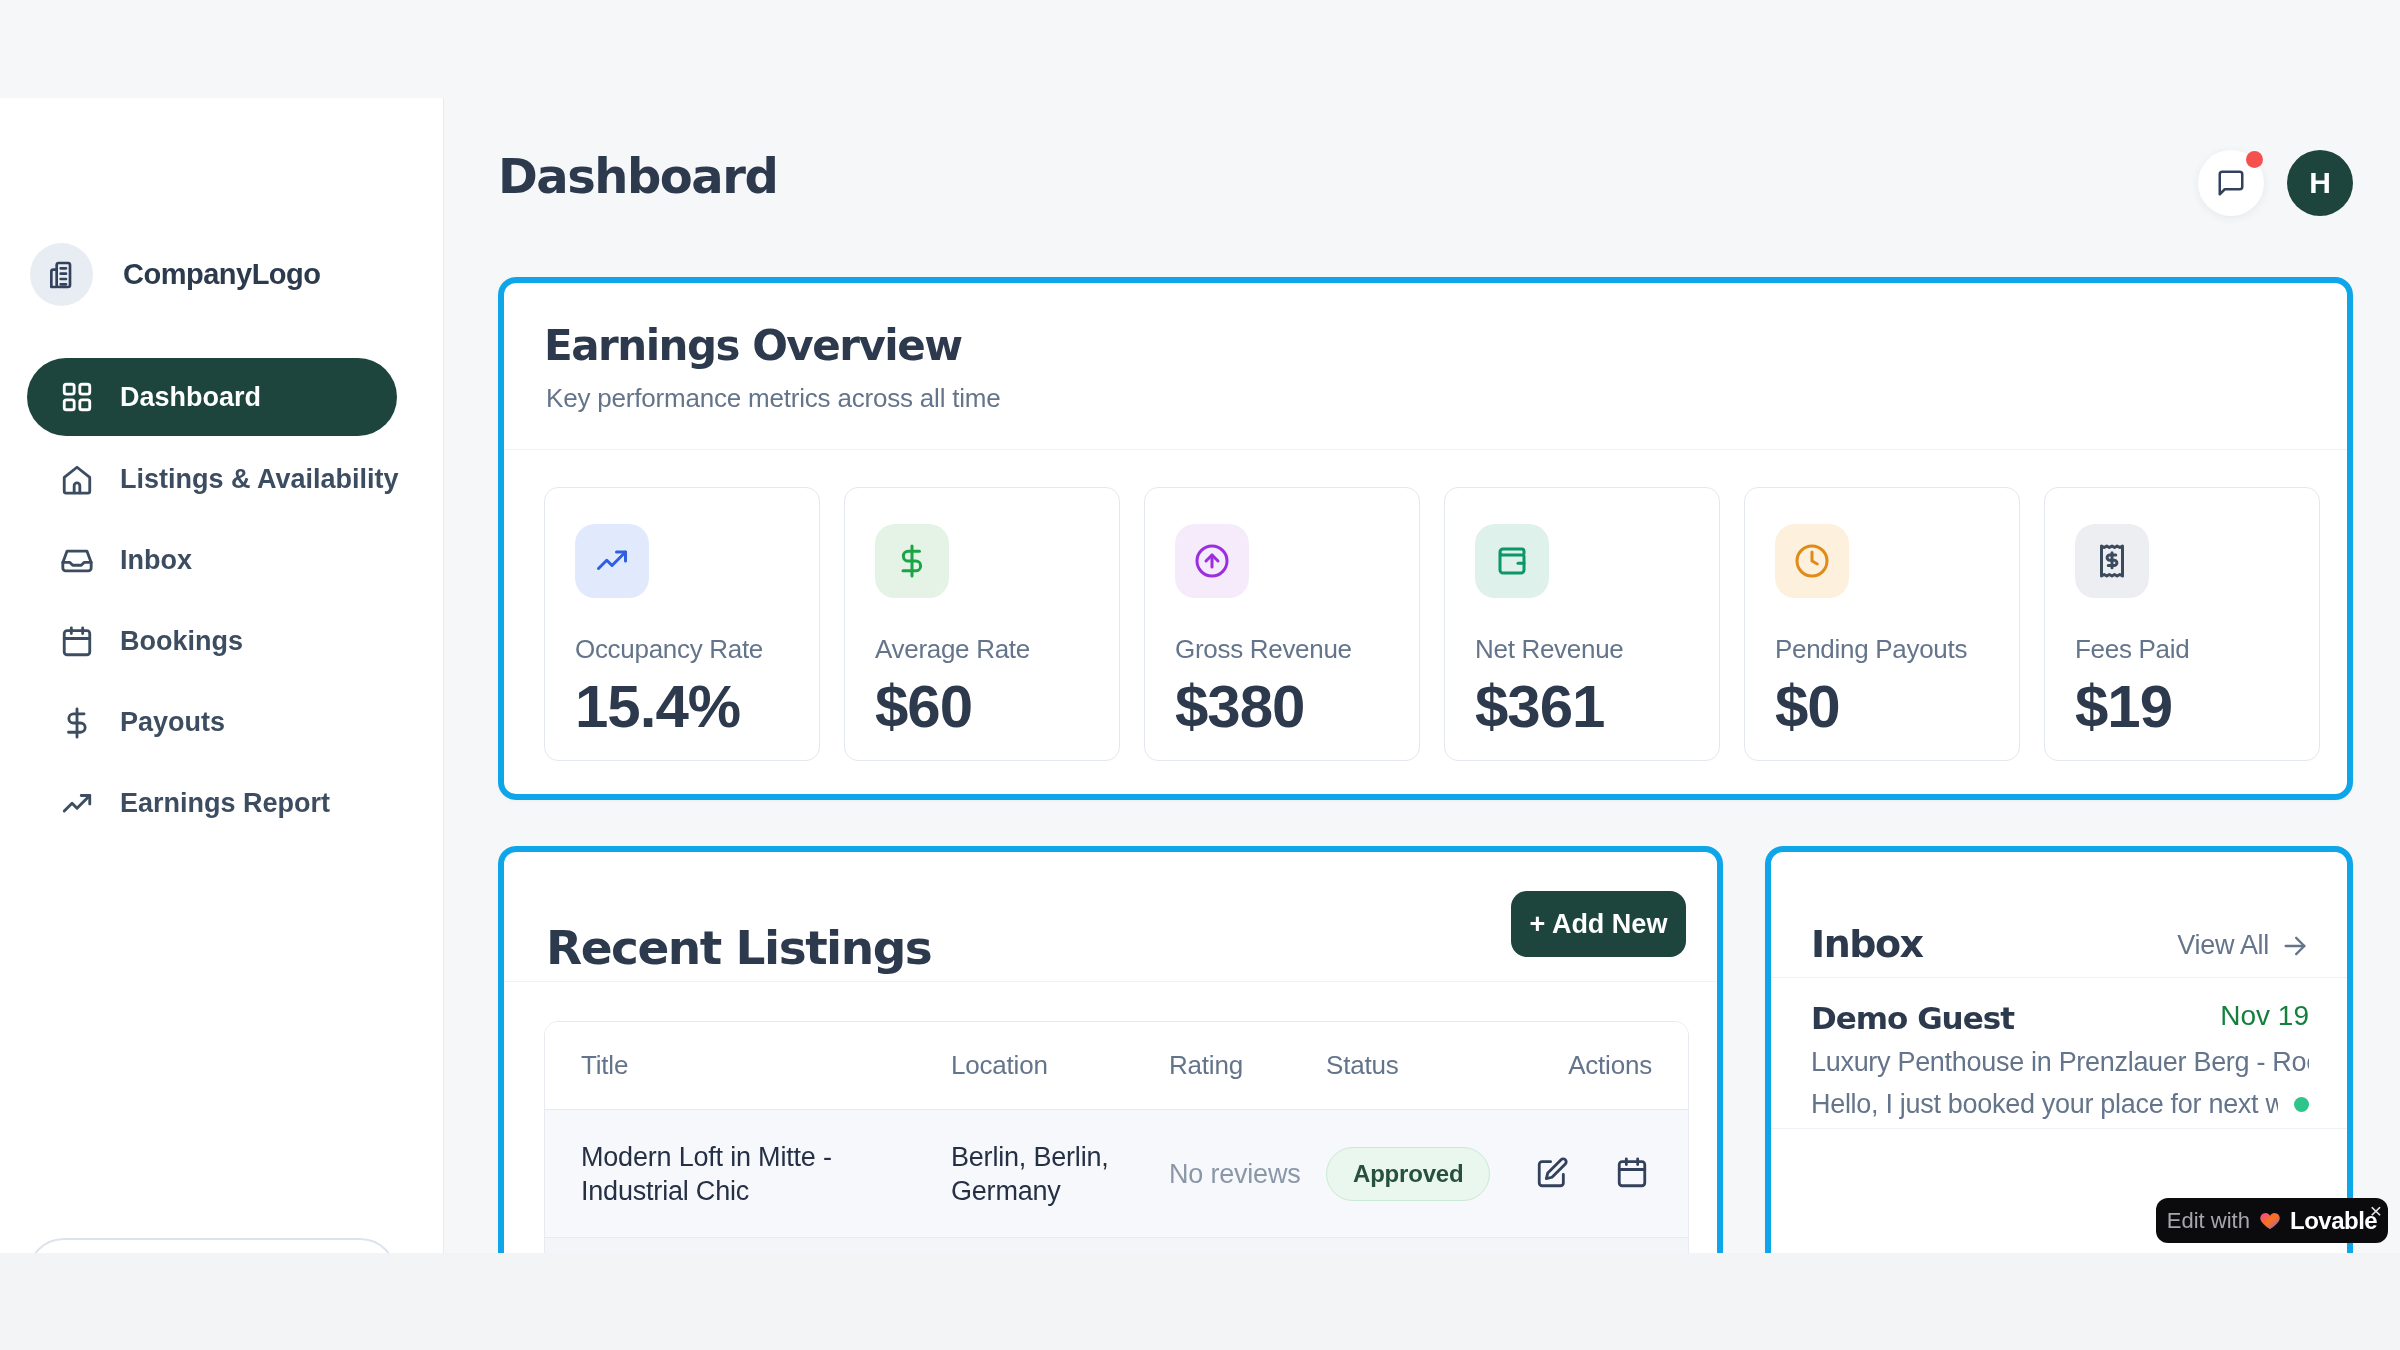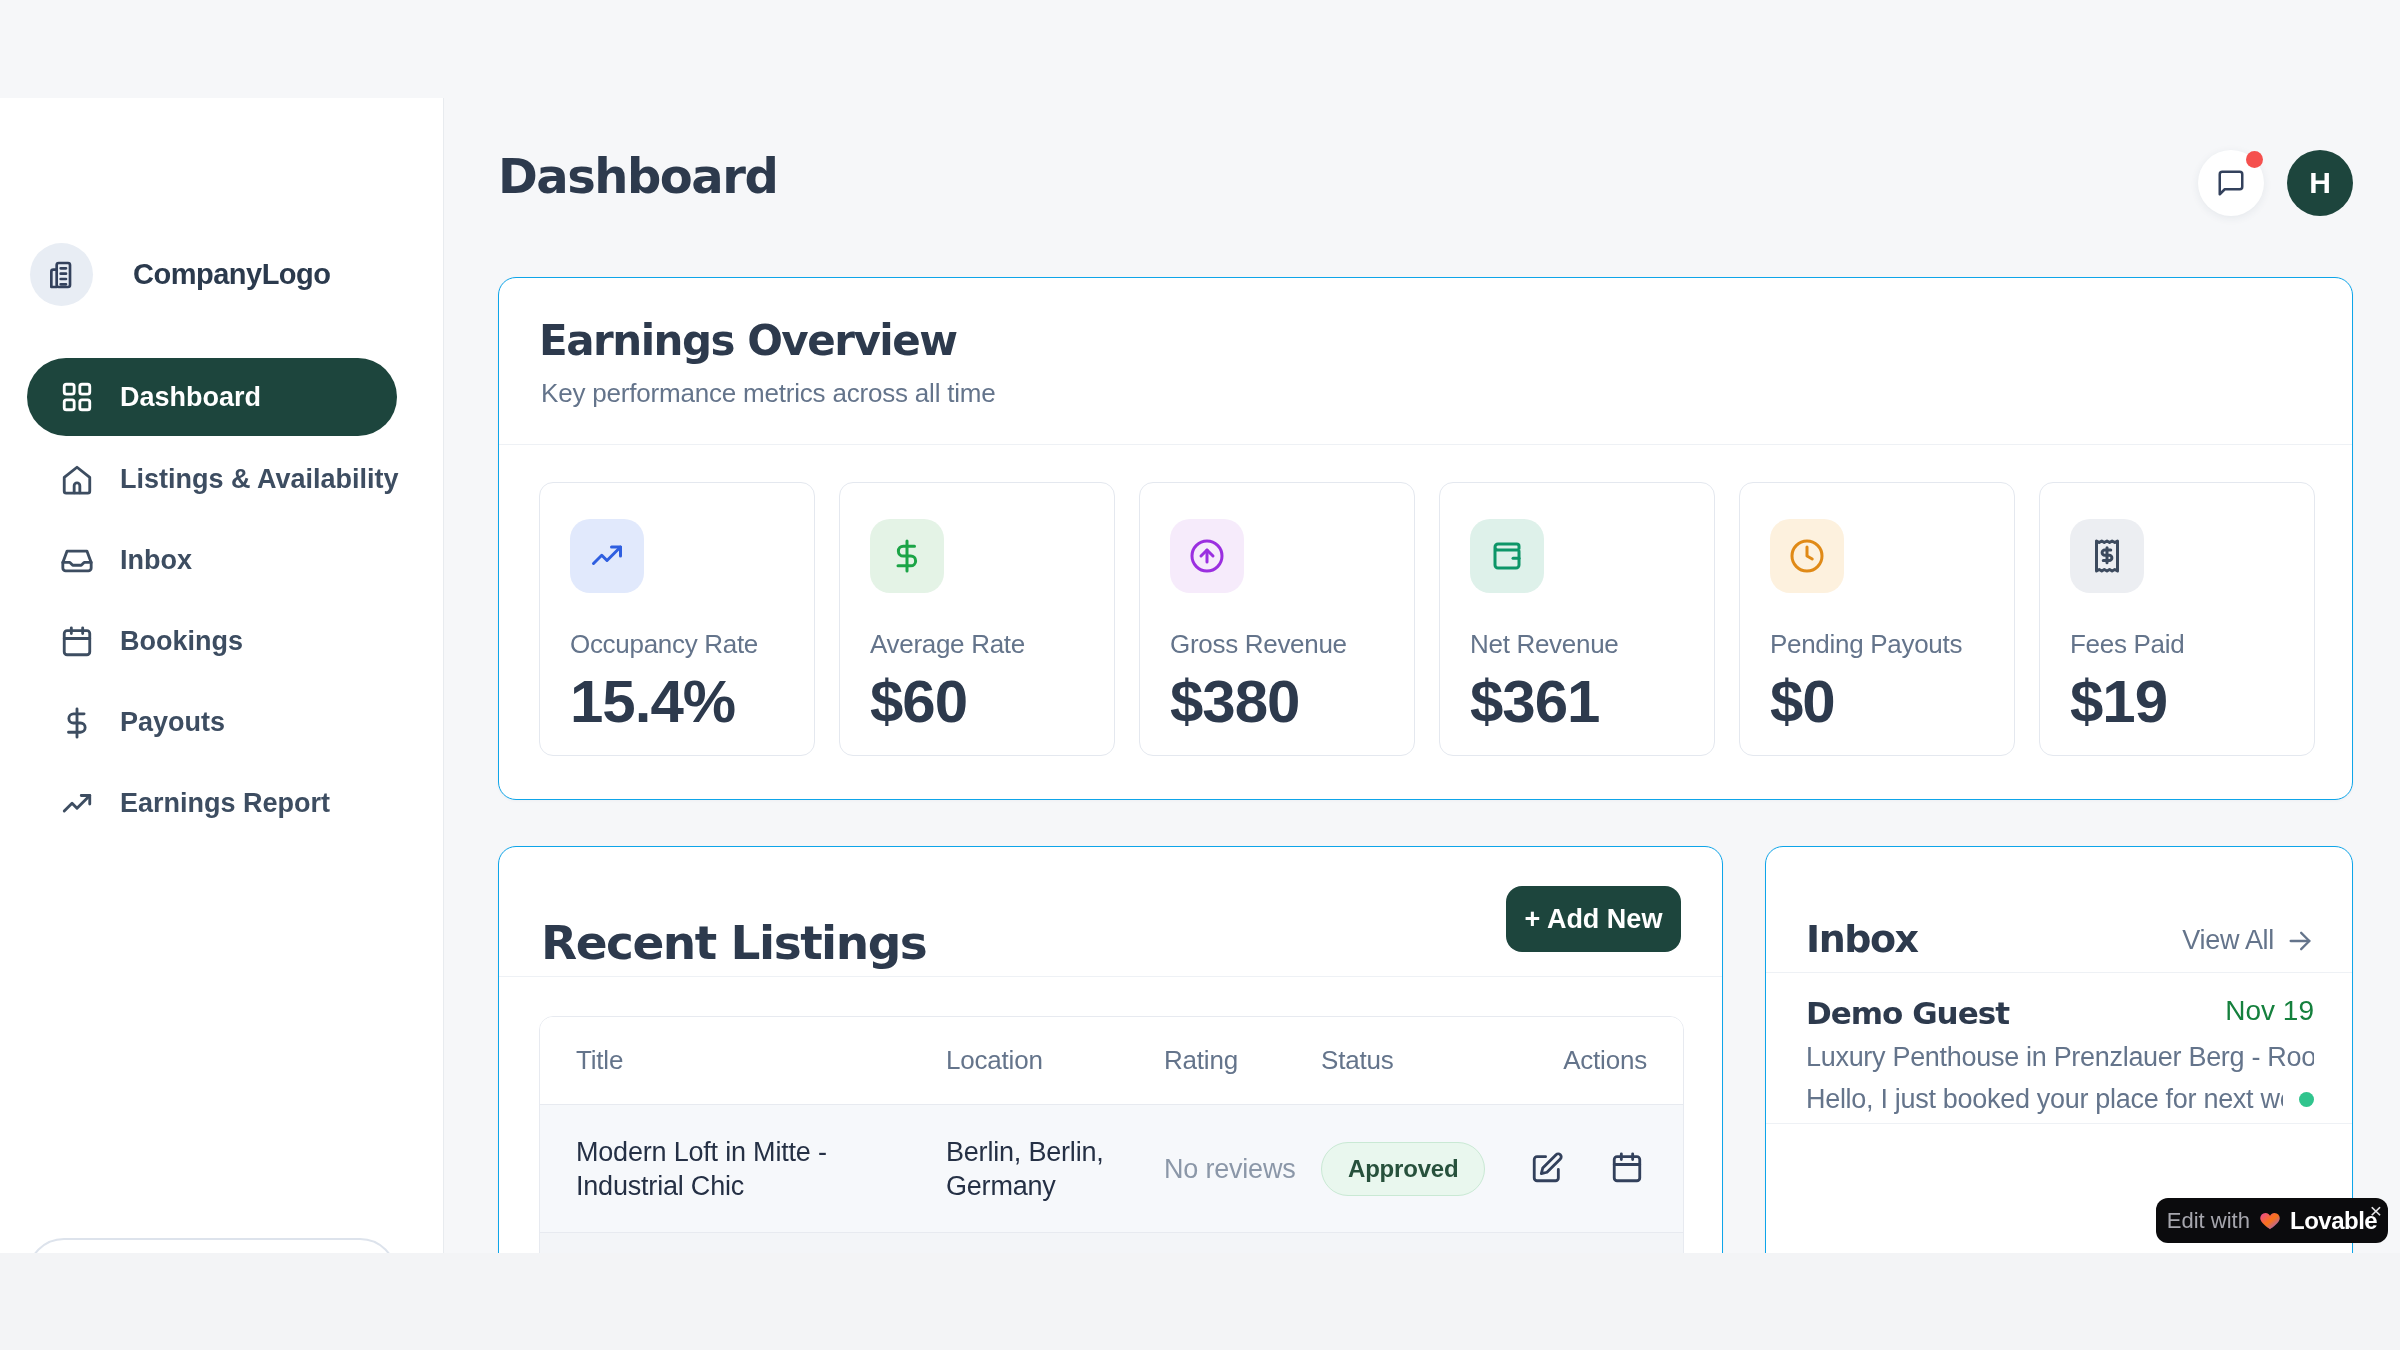--- a/index.html
+++ b/index.html
@@ -11,21 +11,21 @@
     overflow: hidden;
     position: relative;
   }
   .display { font-family: "DejaVu Sans", sans-serif; font-weight: 800; letter-spacing: -1.5px; }
 
   
   .sidebar {
     position: absolute; left: 0; top: 98px; width: 444px; height: 1155px;
     background: #ffffff; border-right: 1px solid #e8ebef;
   }
-  .logo-row { position: absolute; left: 30px; top: 145px; display: flex; align-items: center; gap: 40px; }
+  .logo-row { position: absolute; left: 30px; top: 145px; display: flex; align-items: center; gap: 30px; }
   .logo-circle {
     width: 63px; height: 63px; border-radius: 50%; background: #e8edf4;
     display: flex; align-items: center; justify-content: center; color: #33415c;
   }
   .logo-text { font-size: 29px; font-weight: 700; letter-spacing: -0.5px; color: #2b3a4d; }
 
   .nav { position: absolute; left: 27px; top: 260px; width: 370px; }
   .nav-item {
     height: 81px; display: flex; align-items: center; gap: 26px;
     padding-left: 33px; border-radius: 42px; cursor: pointer;
@@ -53,21 +53,21 @@
   .chat-btn svg { width: 30px; height: 30px; }
   .chat-dot { position: absolute; right: 1px; top: 1px; width: 17px; height: 17px; border-radius: 50%; }
   .avatar {
     position: absolute; left: 2287px; top: 150px; width: 66px; height: 66px; border-radius: 50%;
     display: flex; align-items: center; justify-content: center;
     color: #ffffff; font-size: 30px; font-weight: 700; cursor: pointer;
   }
 
   
   .card {
-    position: absolute; background: #ffffff; border: 1px solid #0ea5e9; border-radius: 18px;
+    position: absolute; background: #ffffff; border: 6px solid #0ea5e9; border-radius: 18px;
     box-shadow: 0 1px 3px rgba(40,60,90,.04);
   }
 
   
   .earnings { left: 498px; top: 277px; width: 1855px; height: 523px; }
   .earnings-title { position: absolute; left: 40px; top: 38px; font-size: 42px; }
   .earnings-sub { position: absolute; left: 42px; top: 100px; font-size: 26px; color: #64748b; letter-spacing: -0.2px; }
   .earnings-divider { position: absolute; left: 0; top: 166px; width: 100%; height: 1px; background: #eef1f5; }
   .metrics { position: absolute; left: 40px; top: 204px; display: flex; gap: 24px; }
   .metric {

